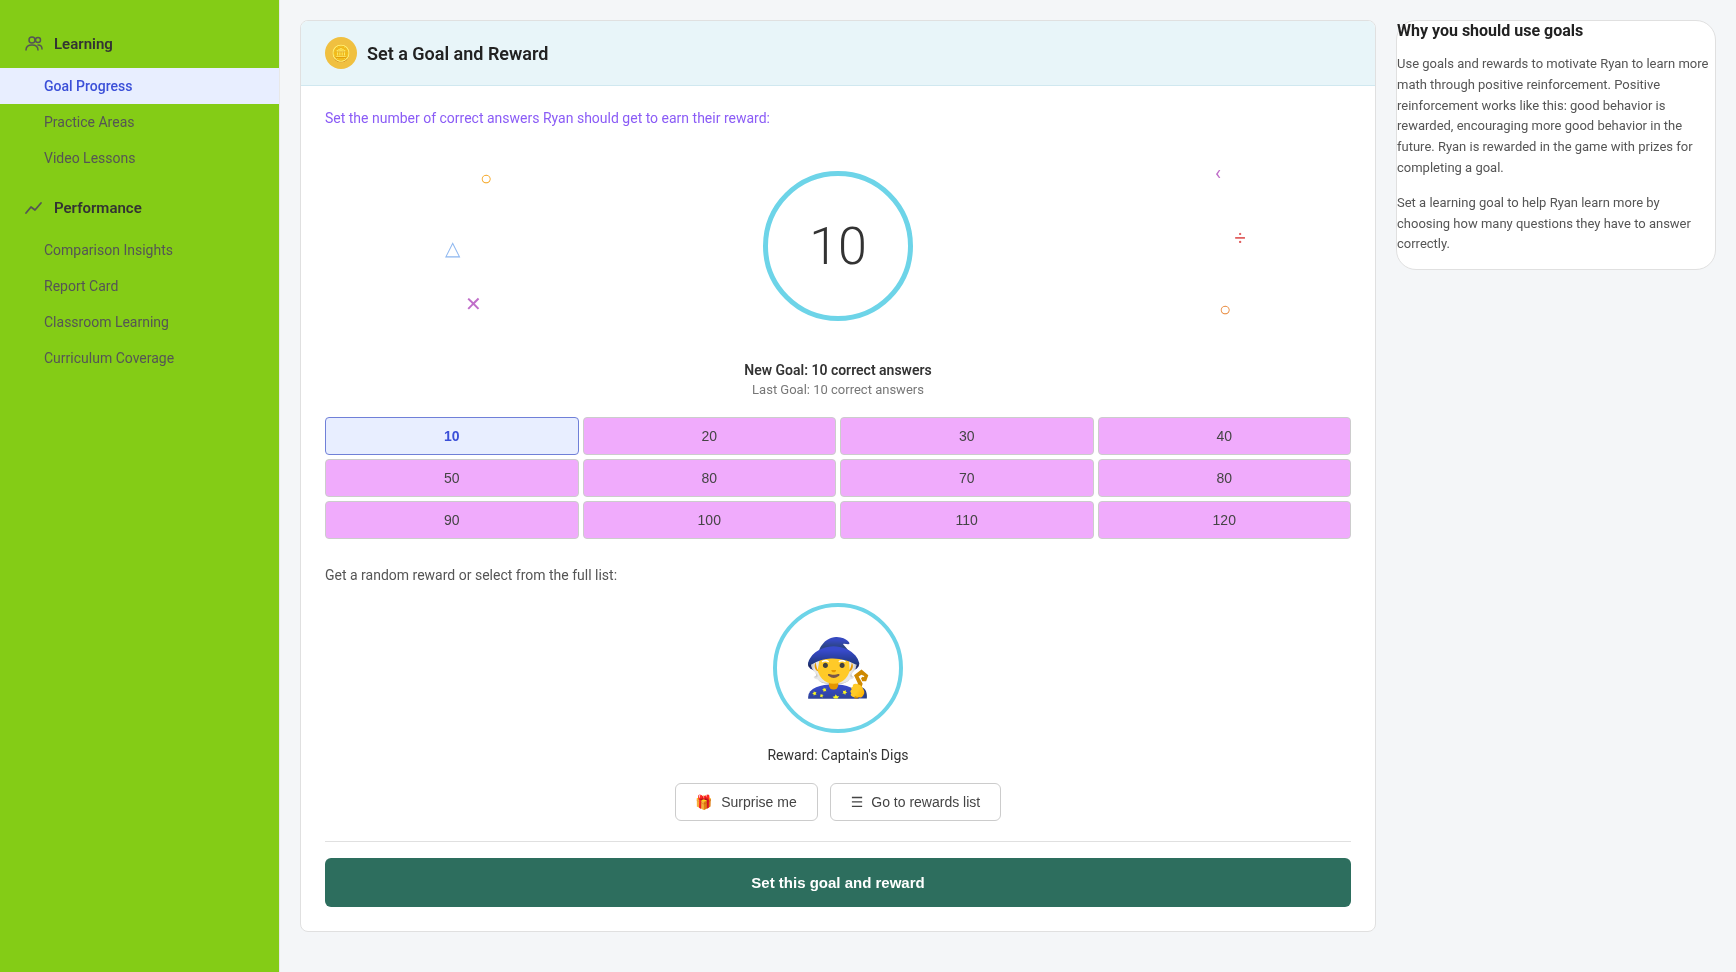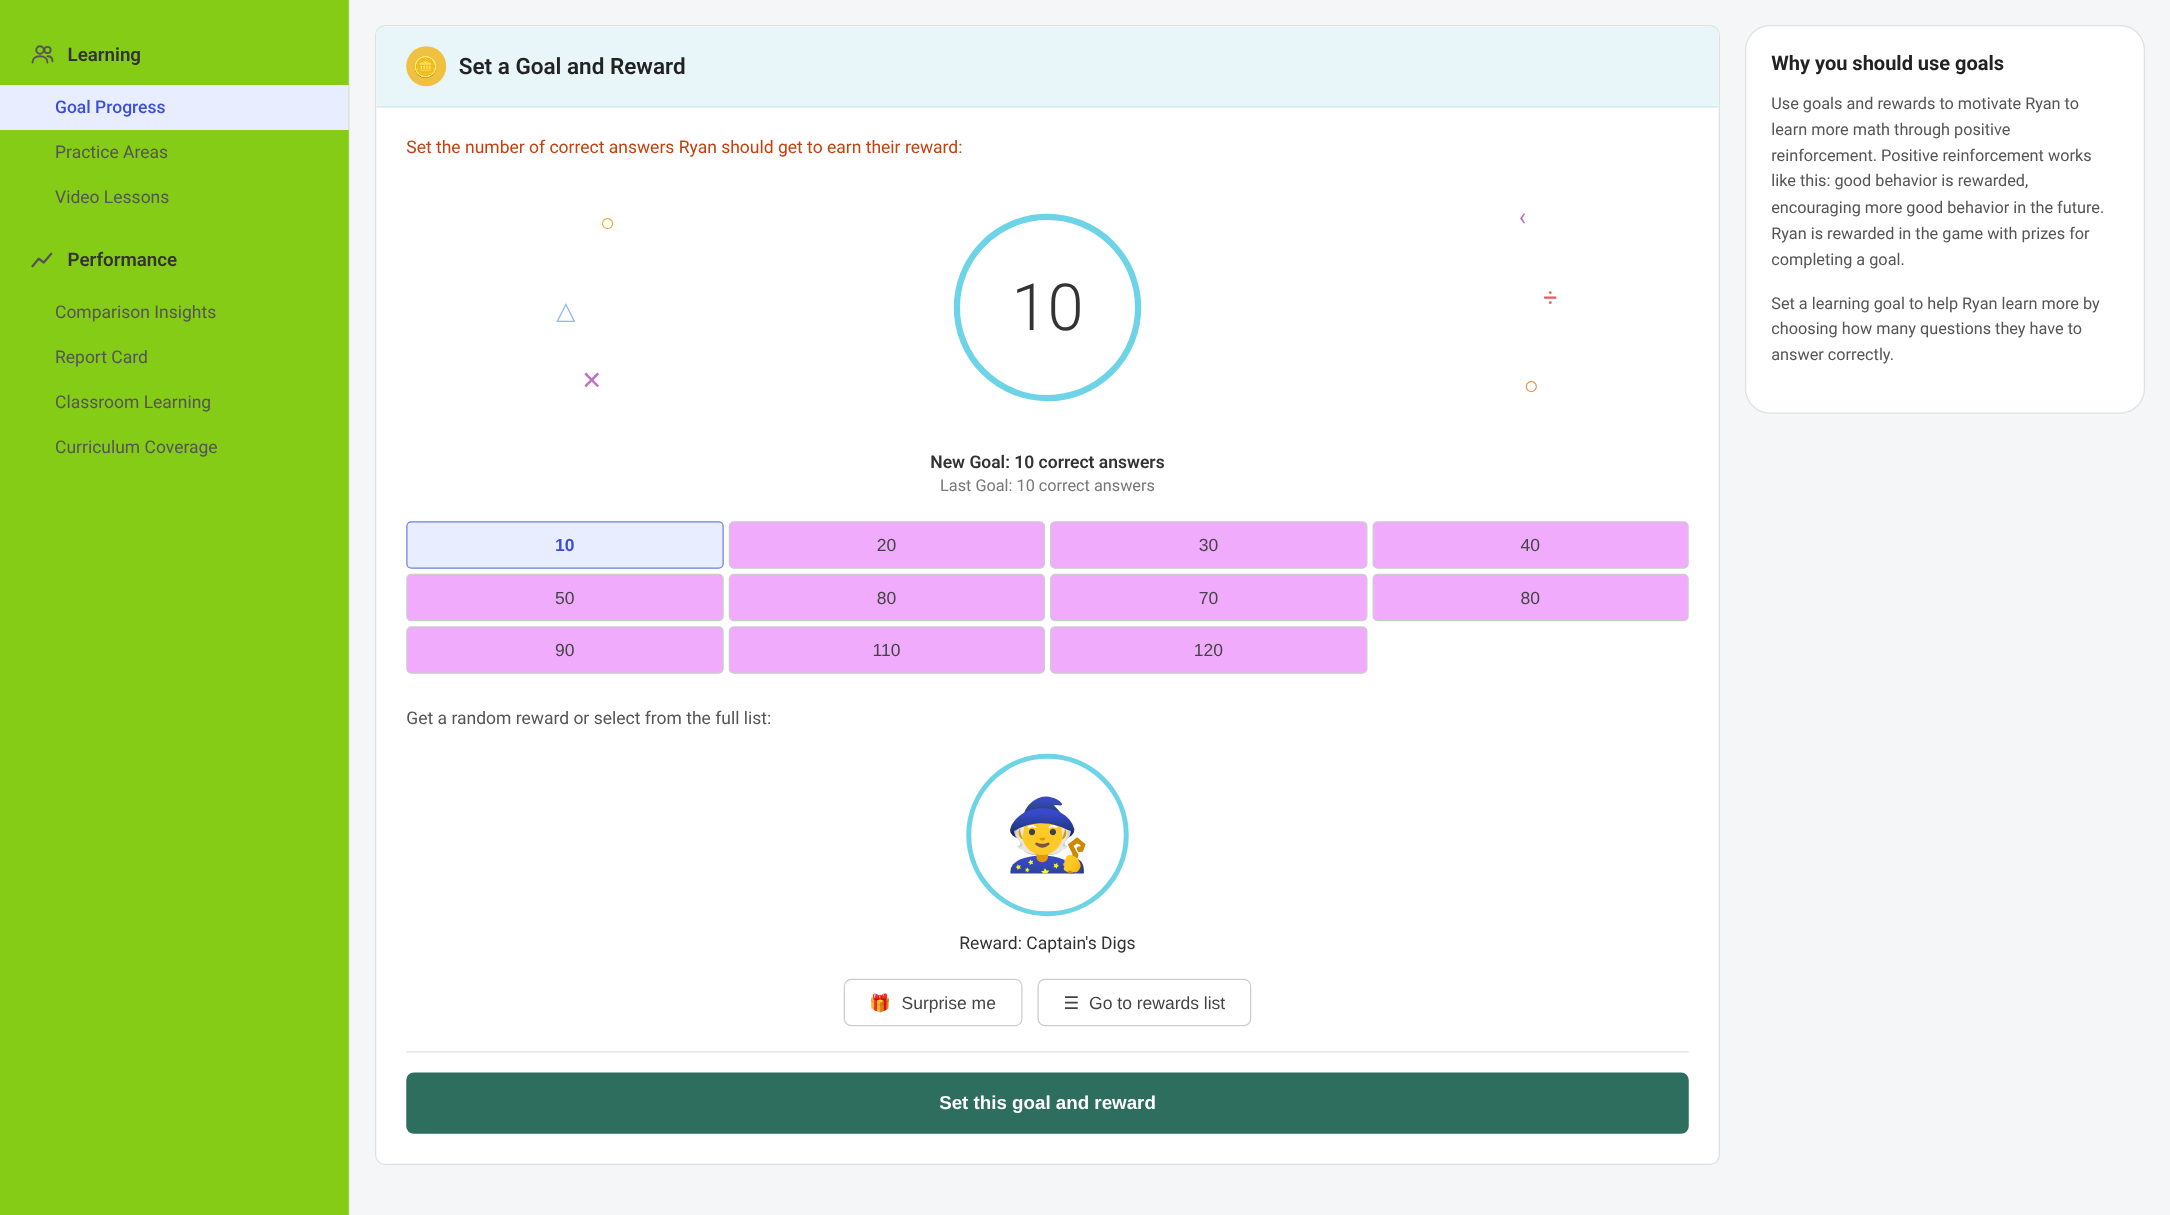--- a/index.html
+++ b/index.html
@@ -90,21 +90,21 @@
       font-weight: 600;
       color: #222;
     }
 
     .panel-body {
       padding: 24px;
     }
 
     .instruction-text {
       font-size: 14px;
-      color: #c2410c;
+      color: #8b5cf6;
       margin-bottom: 20px;
     }
 
     
     .goal-circle-container {
       display: flex;
       justify-content: center;
       align-items: center;
       position: relative;
       margin-bottom: 16px;
@@ -245,21 +245,20 @@
       cursor: pointer;
     }
 
     
     .right-panel {
       width: 318px;
       min-width: 320px;
       background: #fff;
       border-radius: 20px;
       border: 1px solid #e0e0e0;
-      padding: 20px;
     }
     .right-panel-title {
       font-size: 16px;
       font-weight: 700;
       color: #222;
       margin-bottom: 14px;
     }
     .right-panel-text {
       font-size: 13px;
       color: #555;
@@ -345,20 +344,21 @@
       <div class="number-grid" id="number-grid">
       <button class="number-btn selected">10</button>
           <button class="number-btn">20</button>
           <button class="number-btn">30</button>
           <button class="number-btn">40</button>
           <button class="number-btn">50</button>
           <button class="number-btn">80</button>
           <button class="number-btn">70</button>
           <button class="number-btn">80</button>
           <button class="number-btn">90</button>
+          <button class="number-btn">100</button>
           <button class="number-btn">110</button>
           <button class="number-btn">120</button>
         </div>
 
       
       <p class="reward-instruction">Get a random reward or select from the full list:</p>
 
       <div class="reward-circle-container">
         <div class="reward-circle">
 

